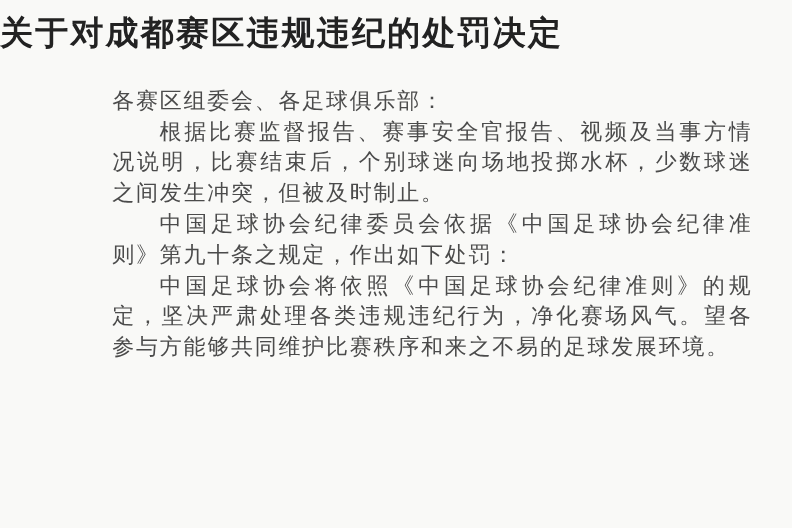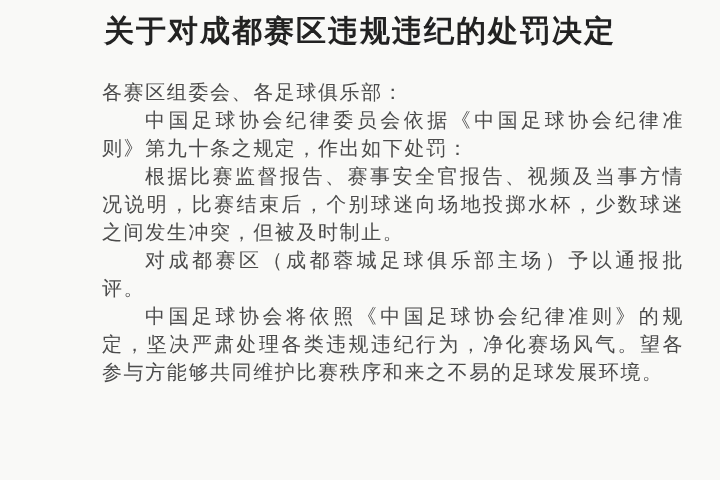--- a/index.html
+++ b/index.html
@@ -14,21 +14,21 @@
     font-family: "Liberation Serif", serif;
   }
   .page {
     position: relative;
     width: 720px;
     height: 480px;
   }
   .doc-title {
     margin: 0;
     padding-top: 14px;
-    text-align: center;
+    text-align: left;
     font-size: 30px;
     line-height: 34px;
     font-weight: 700;
     letter-spacing: 2px;
     color: var(--title-color, #222222);
     font-family: "Liberation Sans", sans-serif;
   }
   .doc-body {
     width: 582px;
     margin: 30px 60px 0 102px;
@@ -48,18 +48,17 @@
   }
 </style>
 </head>
 <body>
 
 <div class="page">
   <h1 class="doc-title">关于对成都赛区违规违纪的处罚决定</h1>
 
   <div class="doc-body">
     <p class="salutation">各赛区组委会、各足球俱乐部：</p>
+    <p class="para">根据比赛监督报告、赛事安全官报告、视频及当事方情况说明，比赛结束后，个别球迷向场地投掷水杯，少数球迷之间发生冲突，但被及时制止。</p>
     <p class="para">中国足球协会纪律委员会依据《中国足球协会纪律准则》第九十条之规定，作出如下处罚：</p>
-    <p class="para">根据比赛监督报告、赛事安全官报告、视频及当事方情况说明，比赛结束后，个别球迷向场地投掷水杯，少数球迷之间发生冲突，但被及时制止。</p>
-    <p class="para">对成都赛区（成都蓉城足球俱乐部主场）予以通报批评。</p>
     <p class="para">中国足球协会将依照《中国足球协会纪律准则》的规定，坚决严肃处理各类违规违纪行为，净化赛场风气。望各参与方能够共同维护比赛秩序和来之不易的足球发展环境。</p>
   </div>
 </div>
 
 </body></html>

